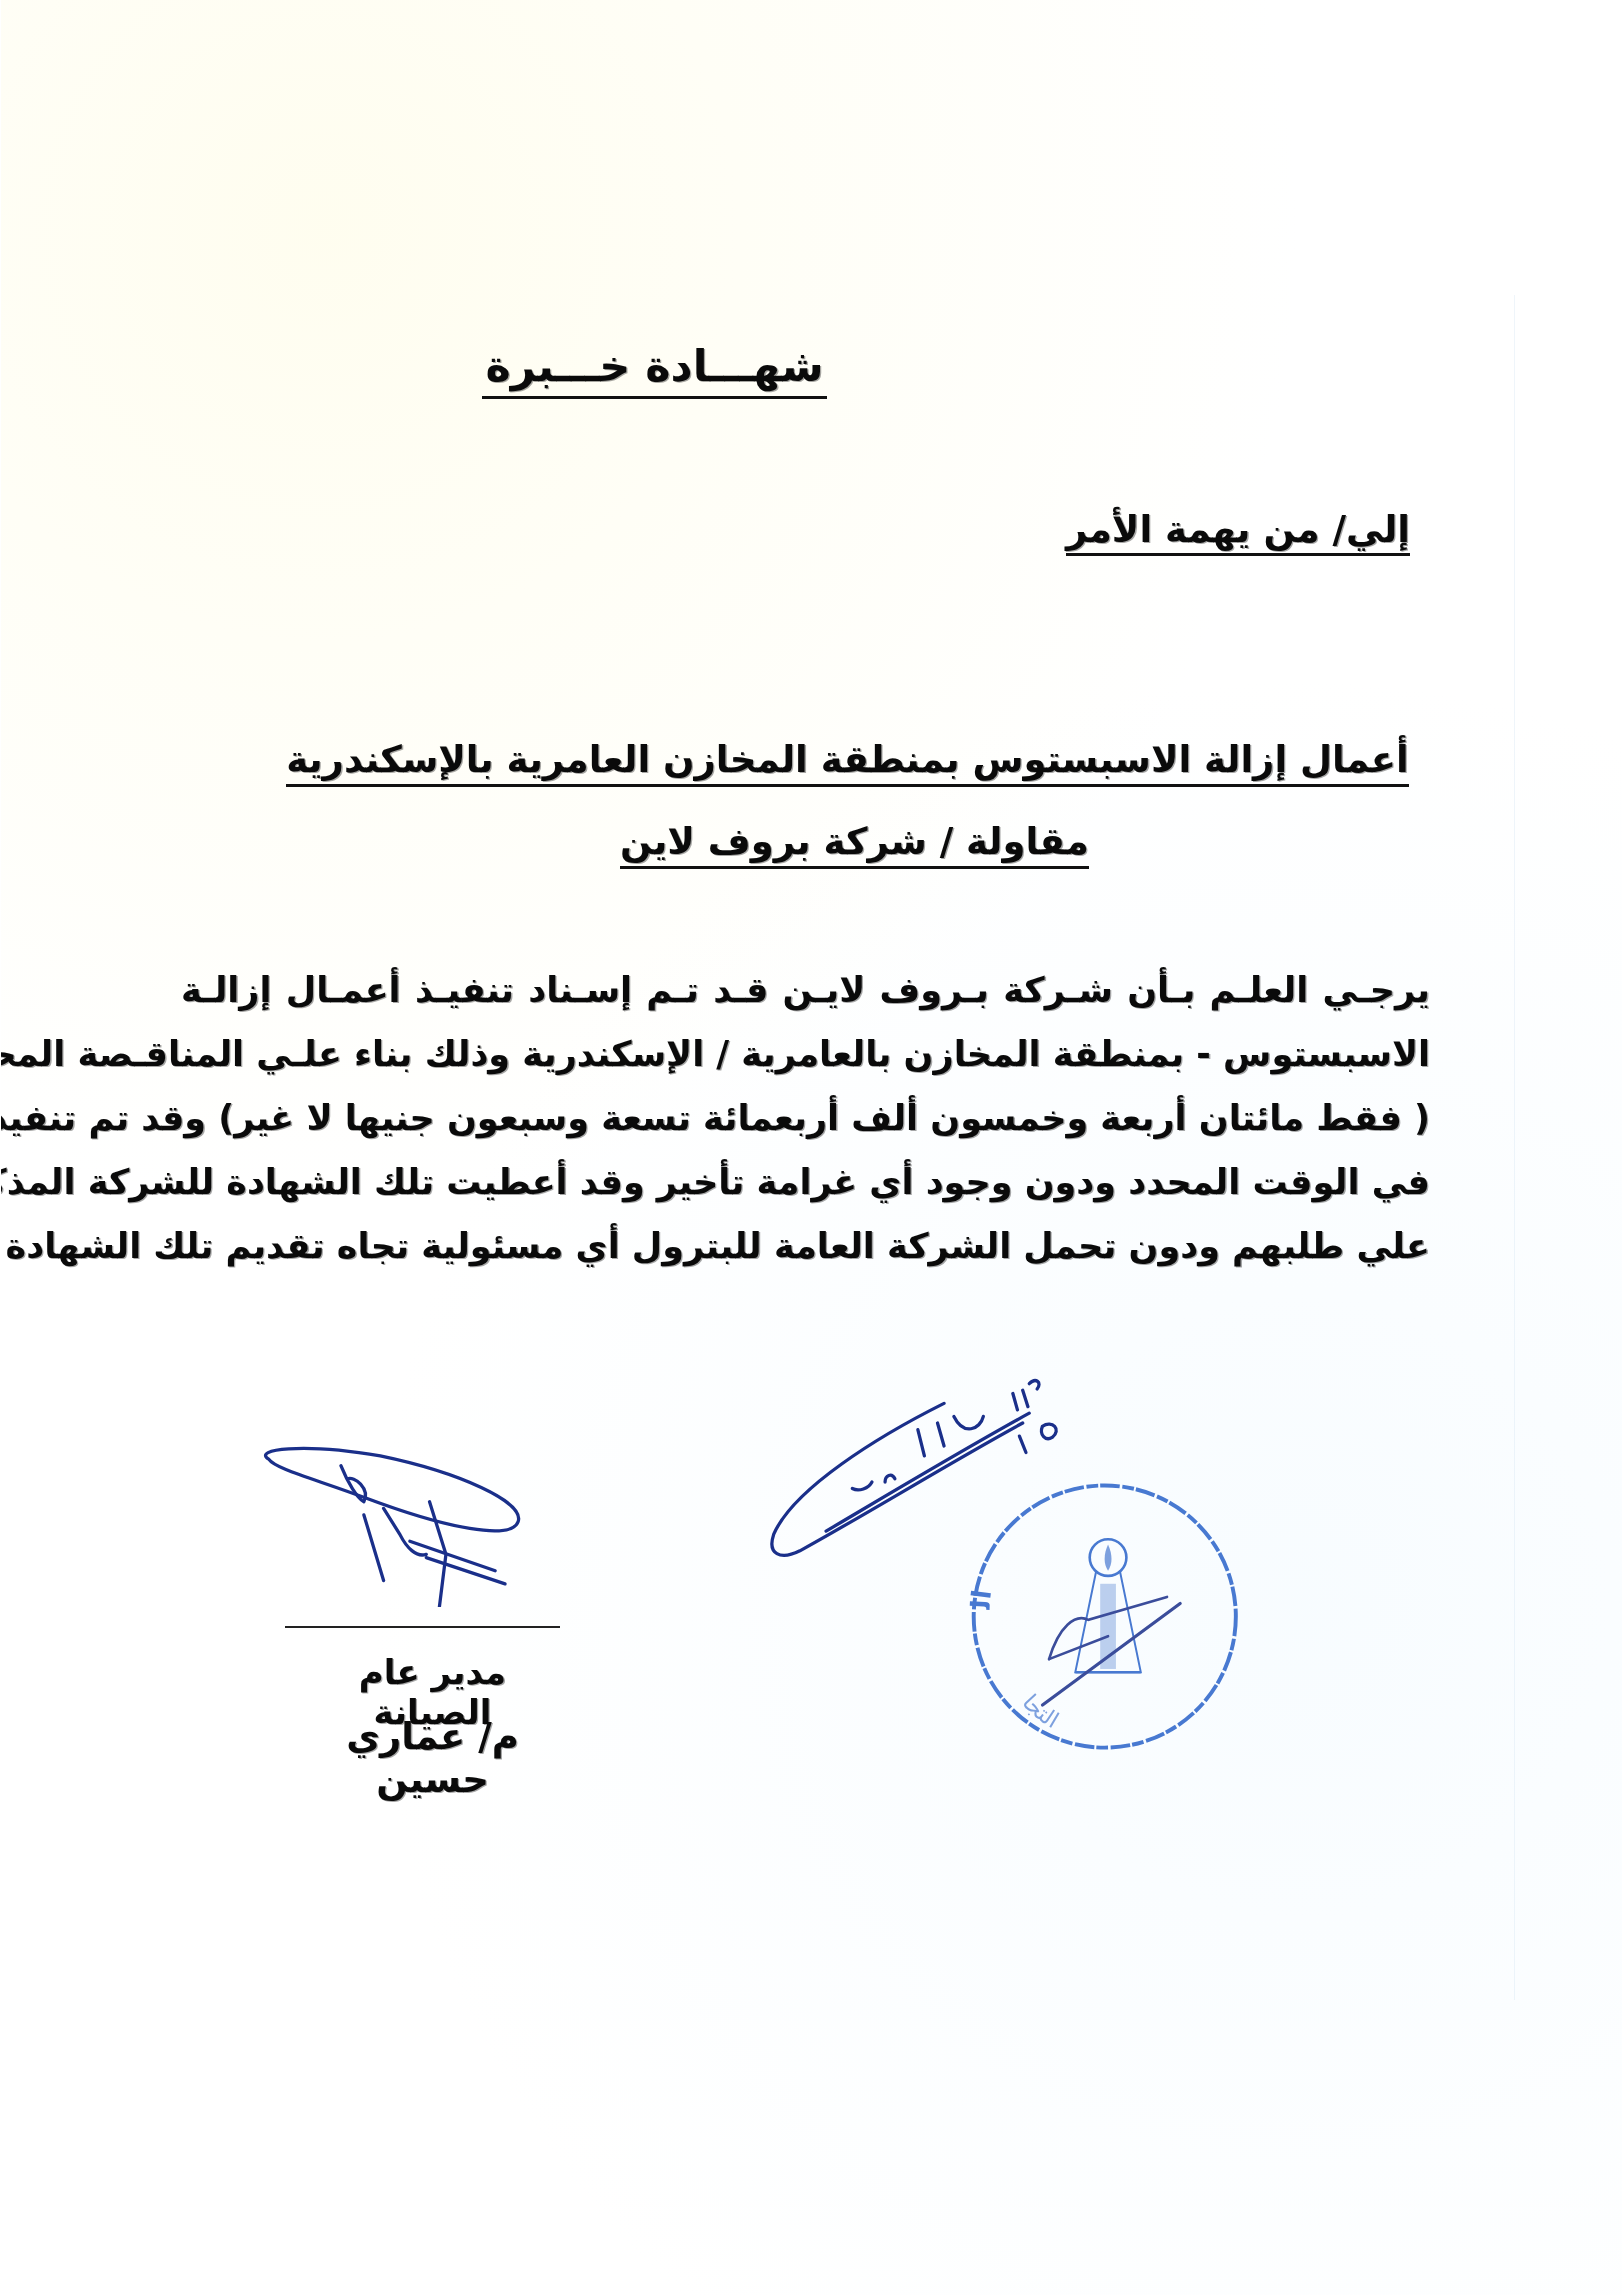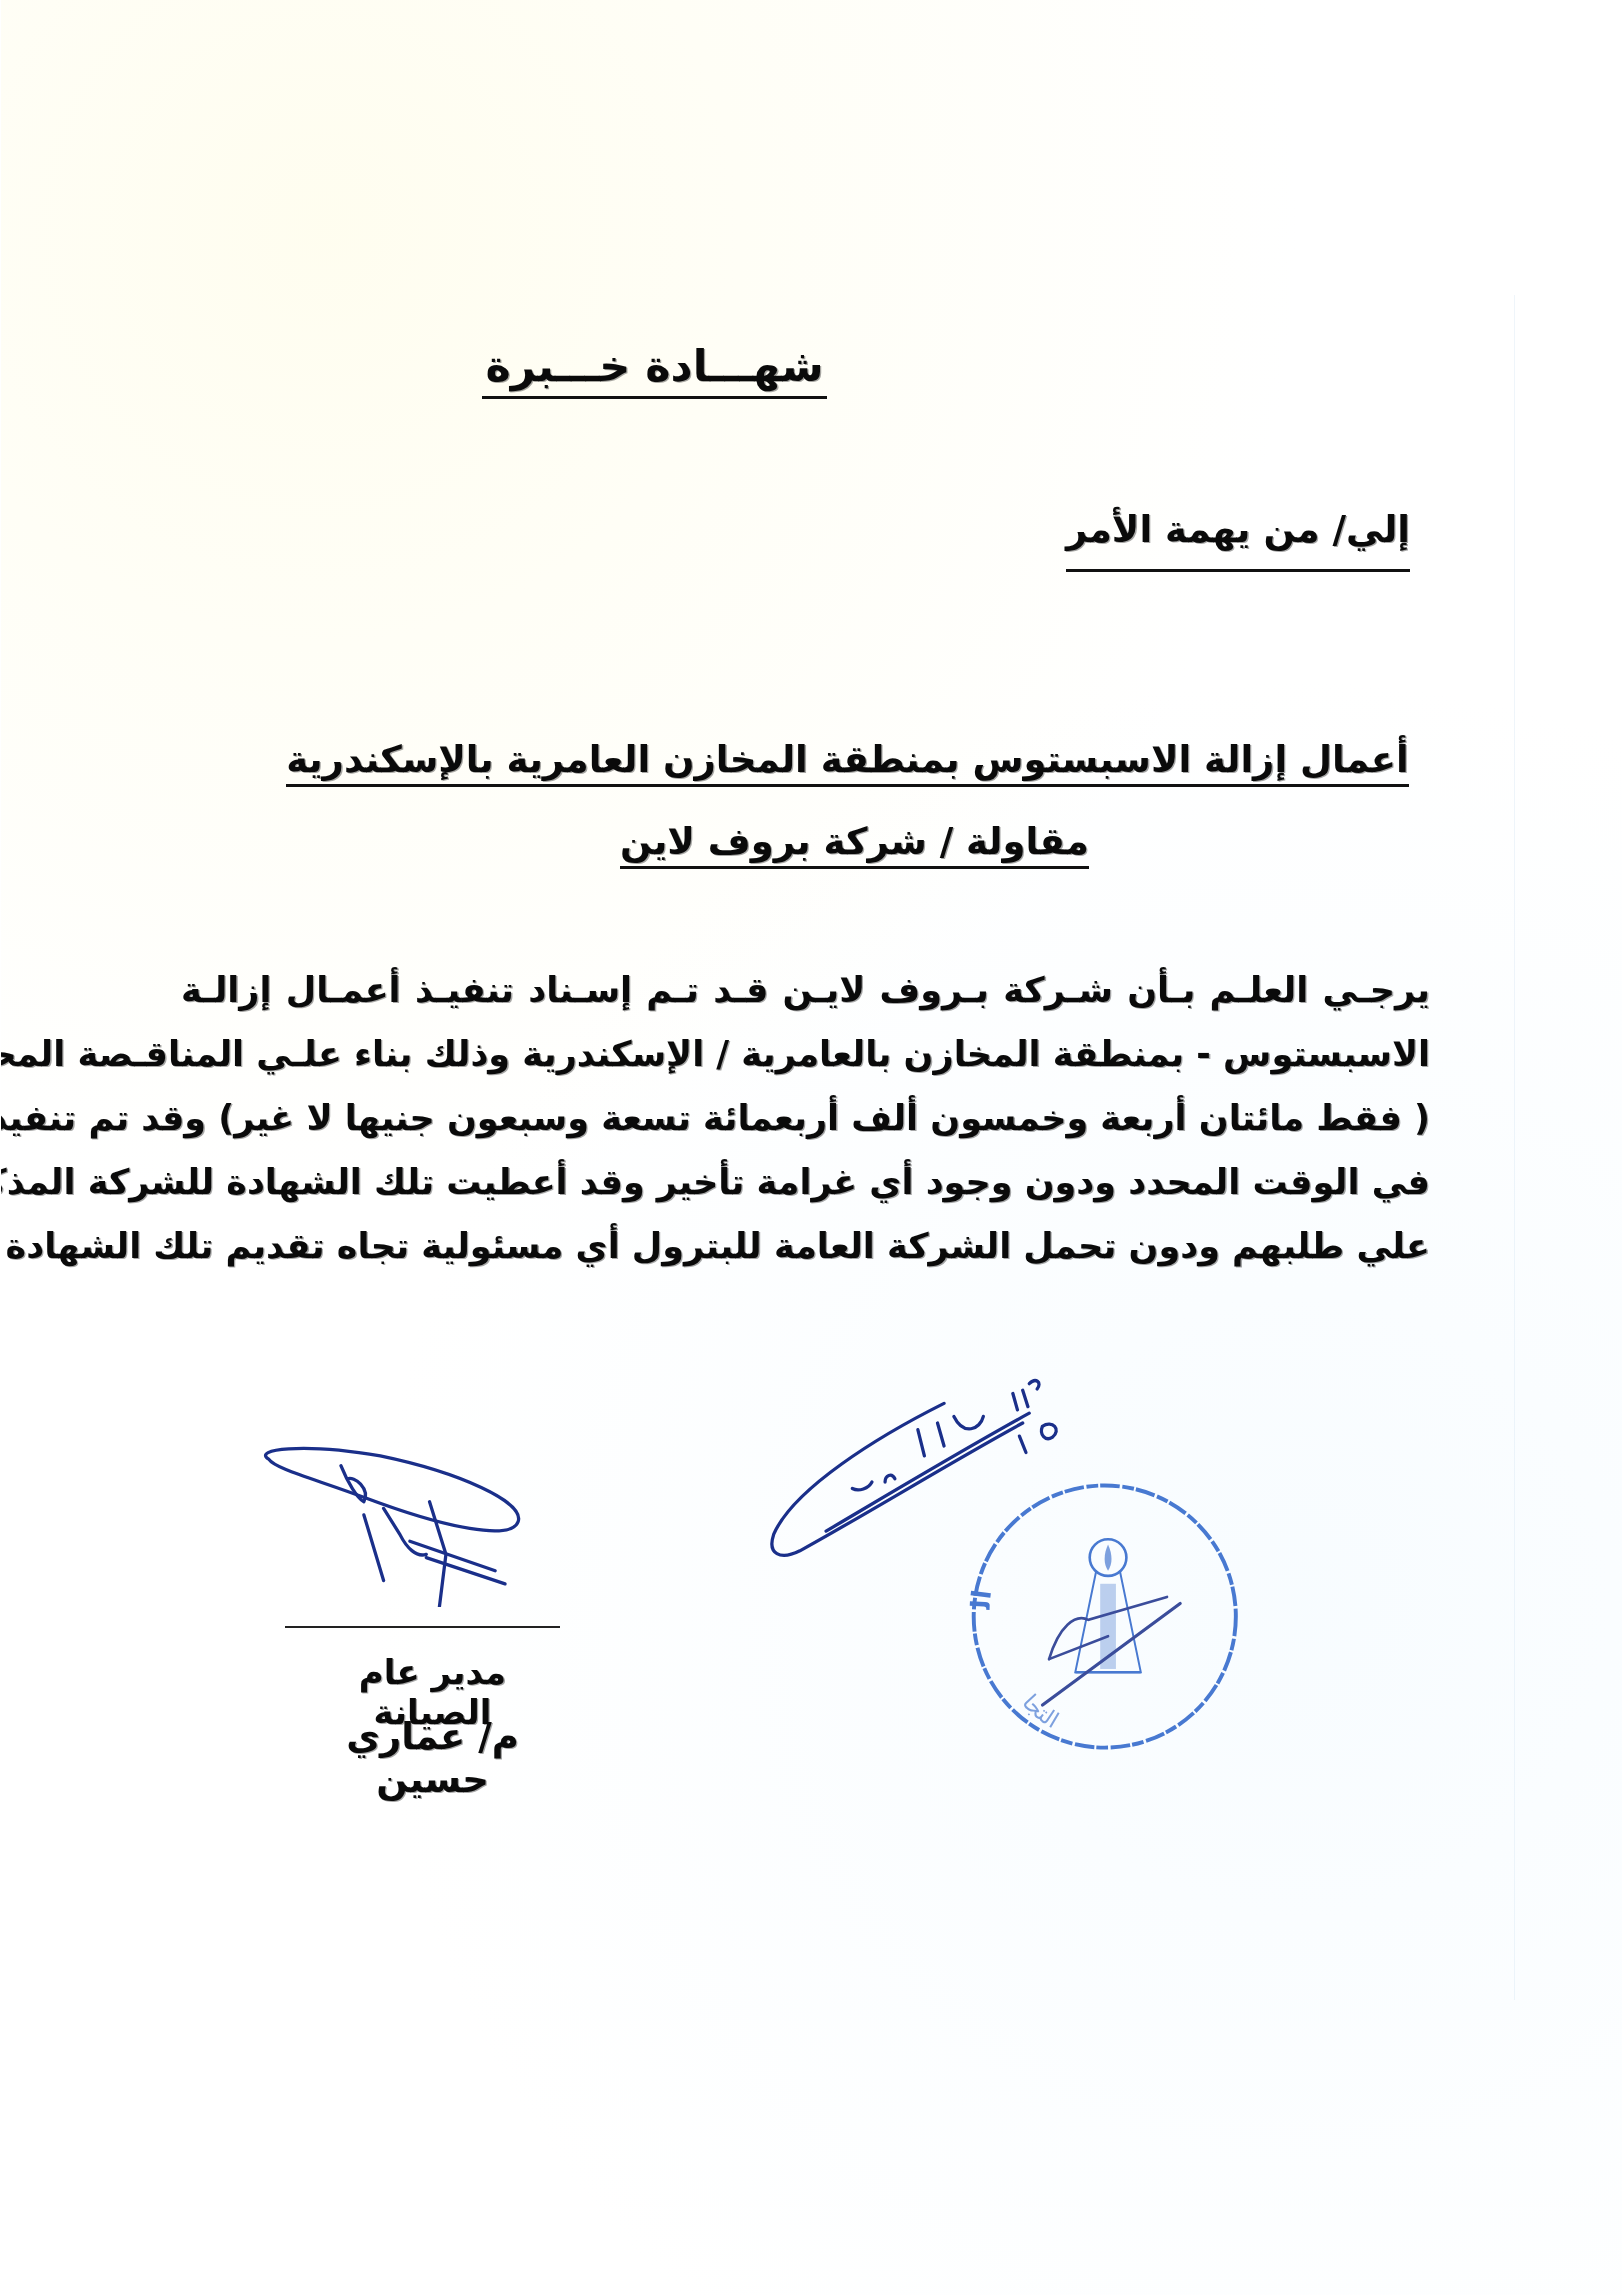--- a/index.html
+++ b/index.html
@@ -51,21 +51,21 @@
       letter-spacing: 3.9px;
     }
     .addressee {
       position: absolute;
       top: 508px;
       right: 213px;
       font-size: 37px;
     }
     .addressee span {
       display: inline-block;
-      padding-bottom: 18px;
+      padding-bottom: 2px;
       border-bottom: 3.3px solid #111;
     }
     .subject {
       position: absolute;
       left: 0;
       width: 1623px;
       text-align: center;
       font-size: 37px;
     }
     .subject span {

